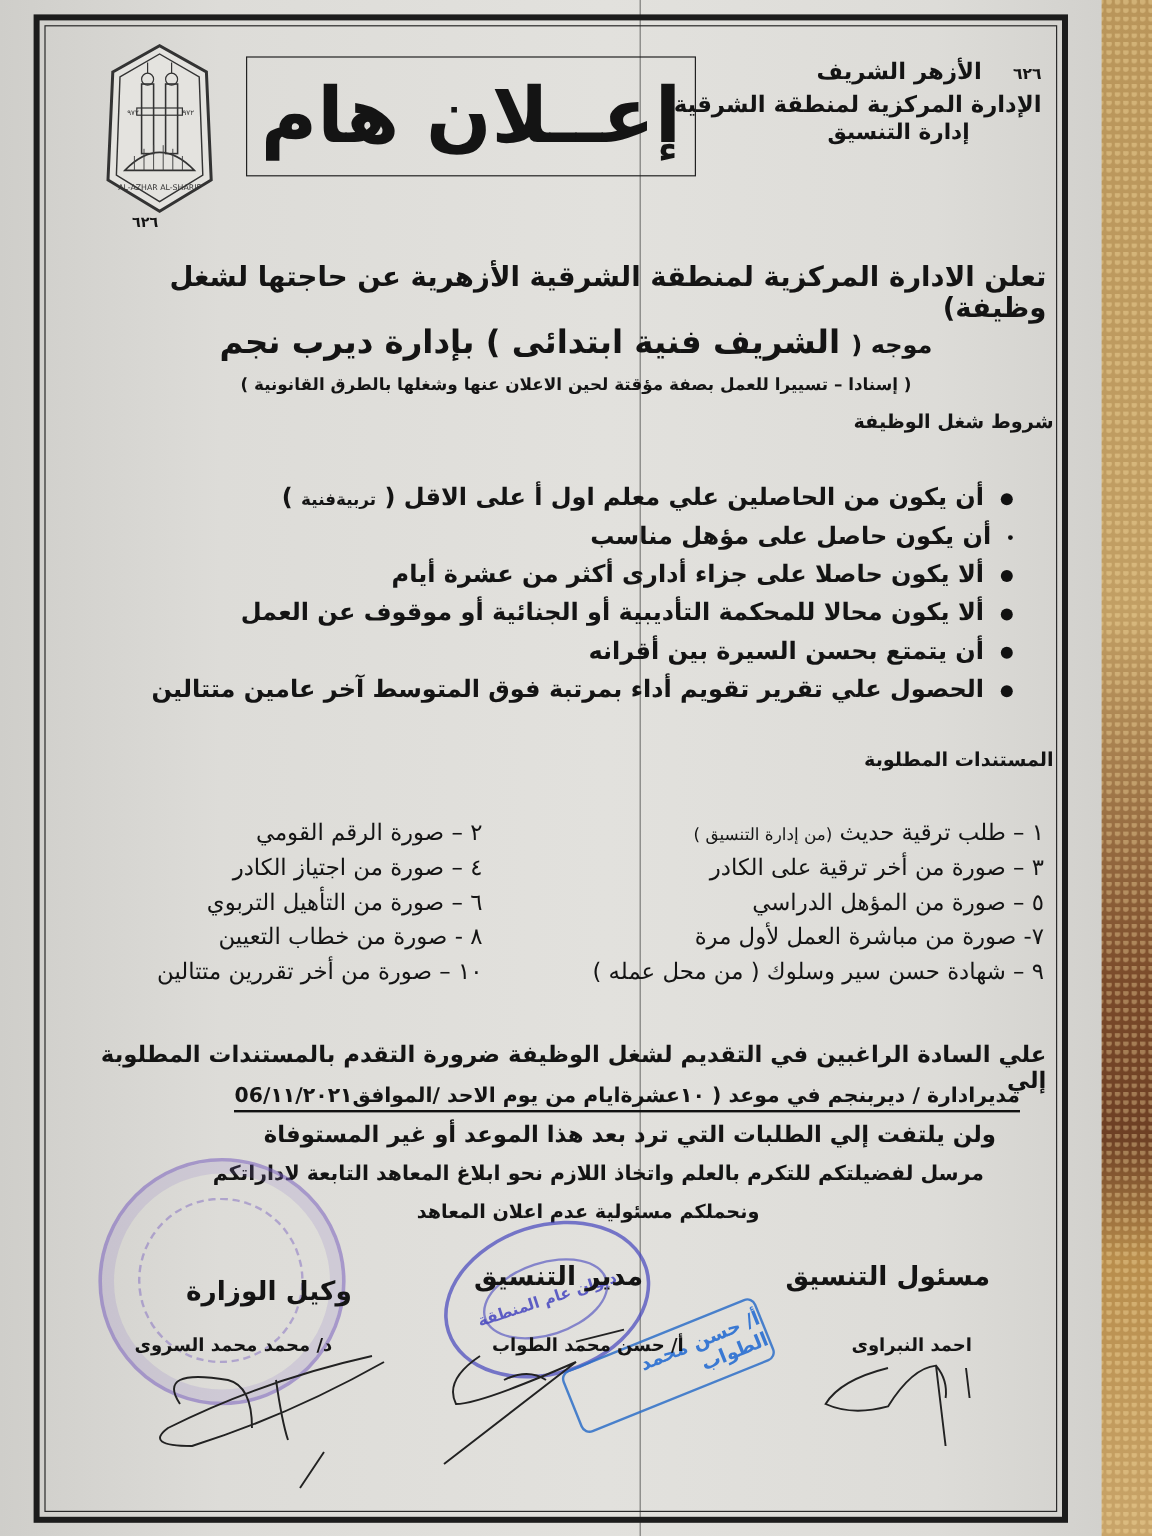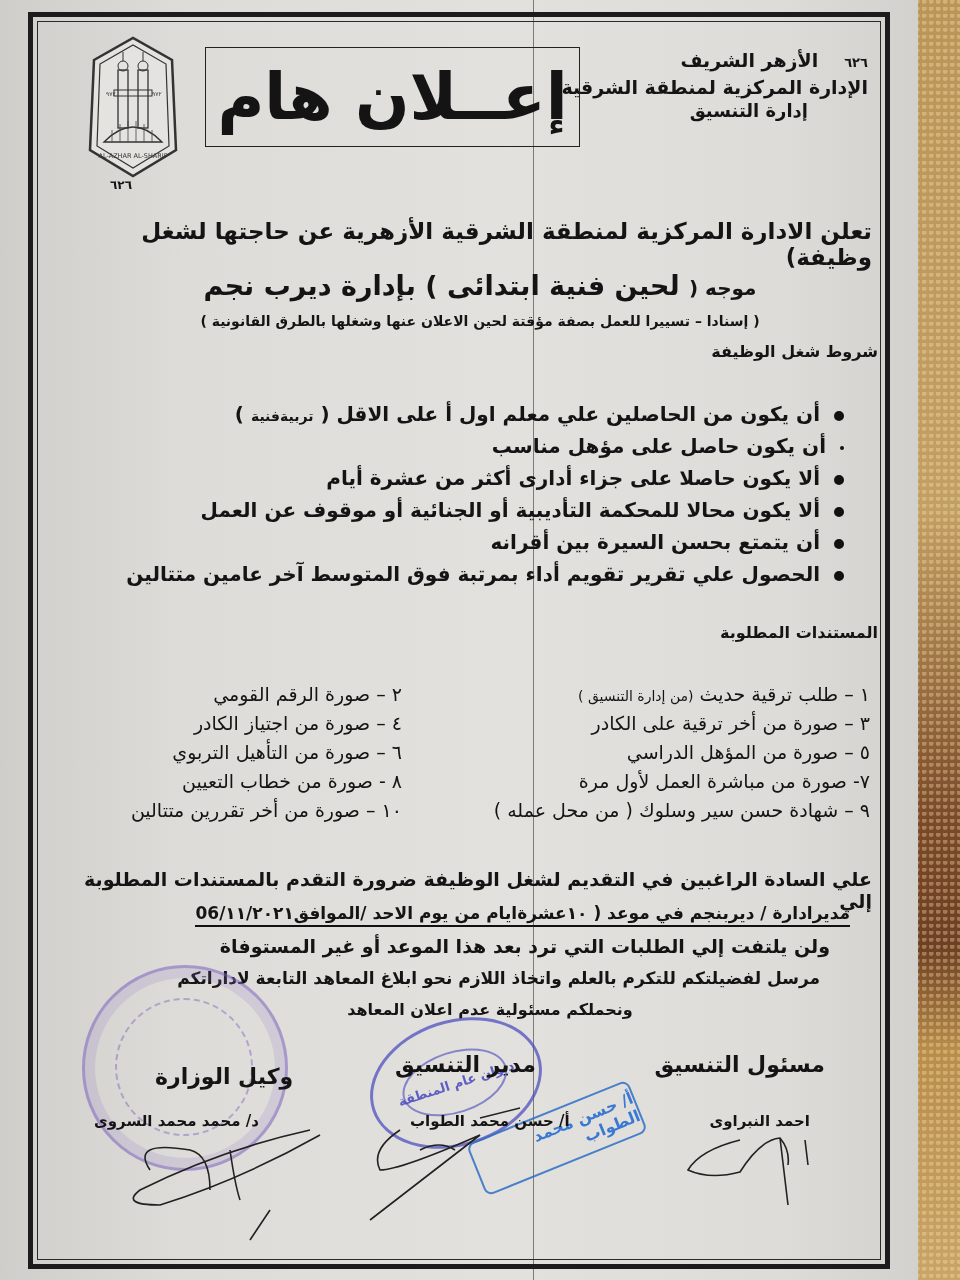--- a/index.html
+++ b/index.html
@@ -128,21 +128,21 @@
   <path d="M30 112 L30 100 M38 112 L38 94 M46 112 L46 91 M54 112 L54 91 M62 112 L62 94 M70 112 L70 100" stroke="#444" stroke-width=".8"></path>
   <text x="51" y="128" font-size="6.5" text-anchor="middle" fill="#333" font-family="DejaVu Sans, sans-serif">AL-AZHAR AL-SHARIF</text>
   <text x="24" y="66" font-size="6" fill="#333" font-family="DejaVu Sans, sans-serif">٩٧٢</text>
   <text x="70" y="66" font-size="6" fill="#333" font-family="DejaVu Sans, sans-serif">٩٧٢</text>
 </svg>
 <div class="abs logo-code">٦٢٦</div>
 
 <div class="abs rtl intro">تعلن الادارة المركزية لمنطقة الشرقية الأزهرية عن حاجتها لشغل وظيفة)</div>
 <div class="abs rtl position-line">
   <span class="small">موجه (</span>
-  <span>لحين فنية ابتدائى</span>
+  <span>الشريف فنية ابتدائى</span>
   <span class="small"></span>
   <span>) بإدارة ديرب نجم</span>
 </div>
 <div class="abs rtl note">( إسنادا – تسييرا للعمل بصفة مؤقتة لحين الاعلان عنها وشغلها بالطرق القانونية )</div>
 
 <div class="abs rtl section-h" style="top:342px;">شروط شغل الوظيفة</div>
 <ul class="abs rtl cond-list">
   <li><span class="bullet"></span><span>أن يكون من الحاصلين علي معلم اول أ على الاقل (</span> <span class="tiny">تربيةفنية</span> <span>)</span></li>
   <li><span class="dot"></span><span>أن يكون حاصل على مؤهل مناسب</span></li>
   <li><span class="bullet"></span><span>ألا يكون حاصلا على جزاء أدارى أكثر من عشرة أيام</span></li>
@@ -184,21 +184,21 @@
   <span>أ/ حسن محمد الطواب</span>
 </div>
 
 <div class="abs rtl sig-title" style="right:135px; top:1052px;">مسئول التنسيق</div>
 <div class="abs rtl sig-name" style="right:150px; top:1112px;">احمد النبراوى</div>
 
 <div class="abs rtl sig-title" style="left:395px; top:1052px;">مدير التنسيق</div>
 <div class="abs rtl sig-name" style="left:410px; top:1112px;">أ/ حسن محمد الطواب</div>
 
 <div class="abs rtl sig-title" style="left:155px; top:1052px;margin-top:12px;">وكيل الوزارة</div>
-<div class="abs rtl sig-name" style="left:94px; top:1112px;">د/ محمد محمد السروى</div>
+<div class="abs rtl sig-name" style="left:112px; top:1112px;">د/ محمد محمد السروى</div>
 
 <svg class="sig" style="left:680px; top:1110px;" width="150" height="100">
   <path d="M60 30 Q20 40 8 60 Q30 70 60 62 Q80 30 100 28 Q110 40 108 55 M100 28 L108 95 M125 30 L128 55" stroke="#222" stroke-width="1.6" fill="none"></path>
 </svg>
 <svg class="sig" style="left:360px; top:1110px;" width="250" height="120">
   <path d="M120 8 L160 -2 M40 20 Q10 40 20 60 Q40 60 120 25 L10 110 M60 40 Q80 30 95 40" stroke="#222" stroke-width="1.6" fill="none"></path>
 </svg>
 <svg class="sig" style="left:120px; top:1110px;" width="230" height="140">
   <path d="M190 20 Q100 40 20 80 Q0 95 40 95 Q120 70 200 25 M30 60 Q10 30 70 40 Q90 45 90 80 M110 40 Q115 75 120 90 M130 130 L150 100" stroke="#222" stroke-width="1.6" fill="none"></path>
 </svg>

